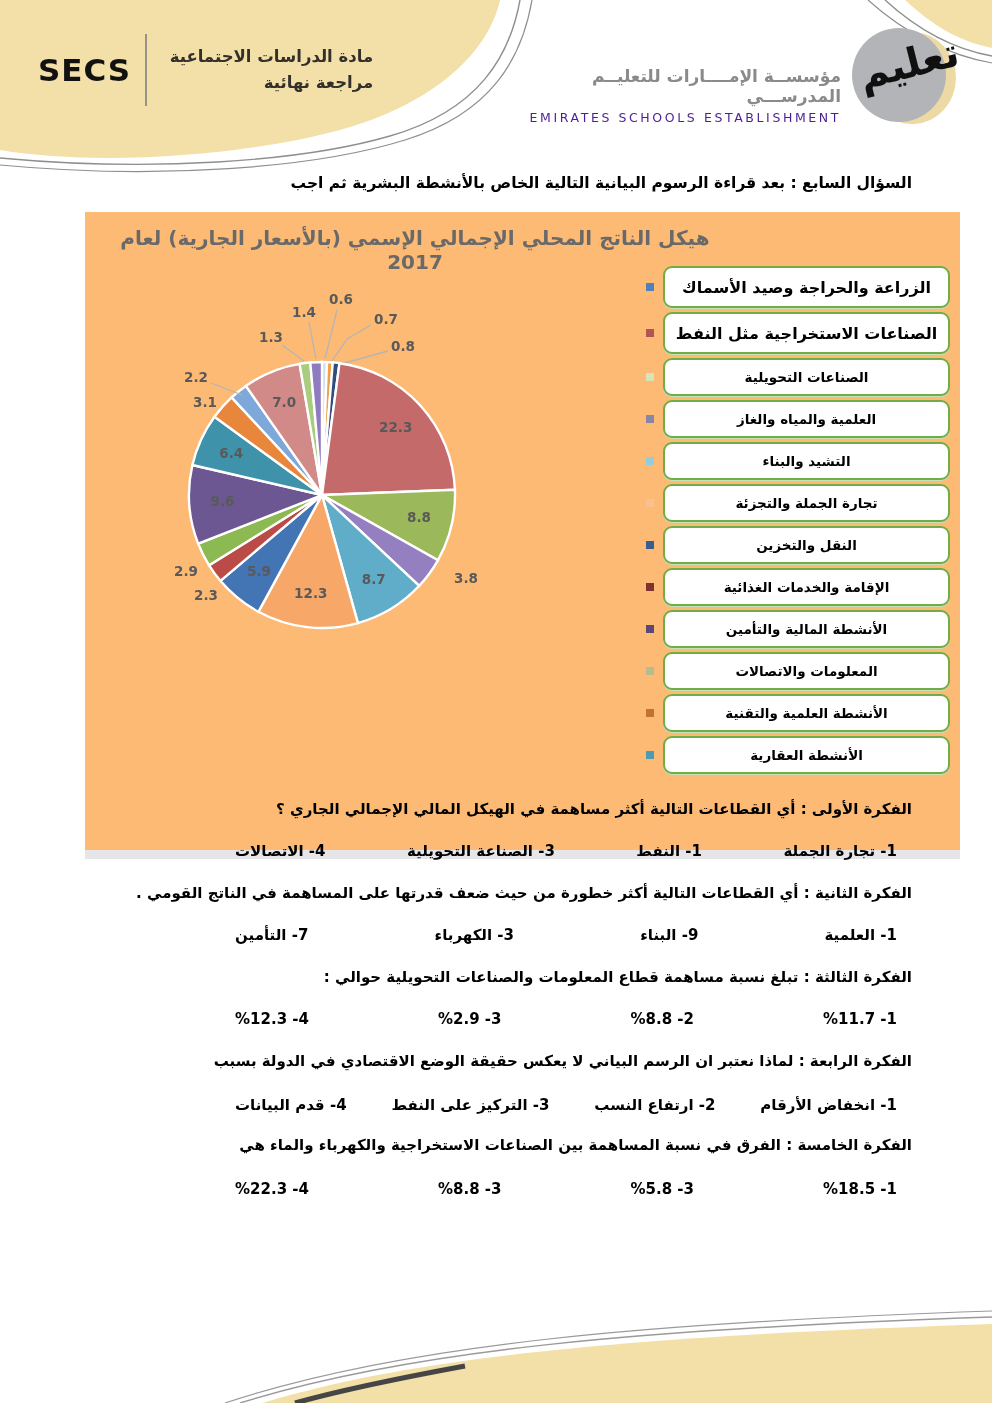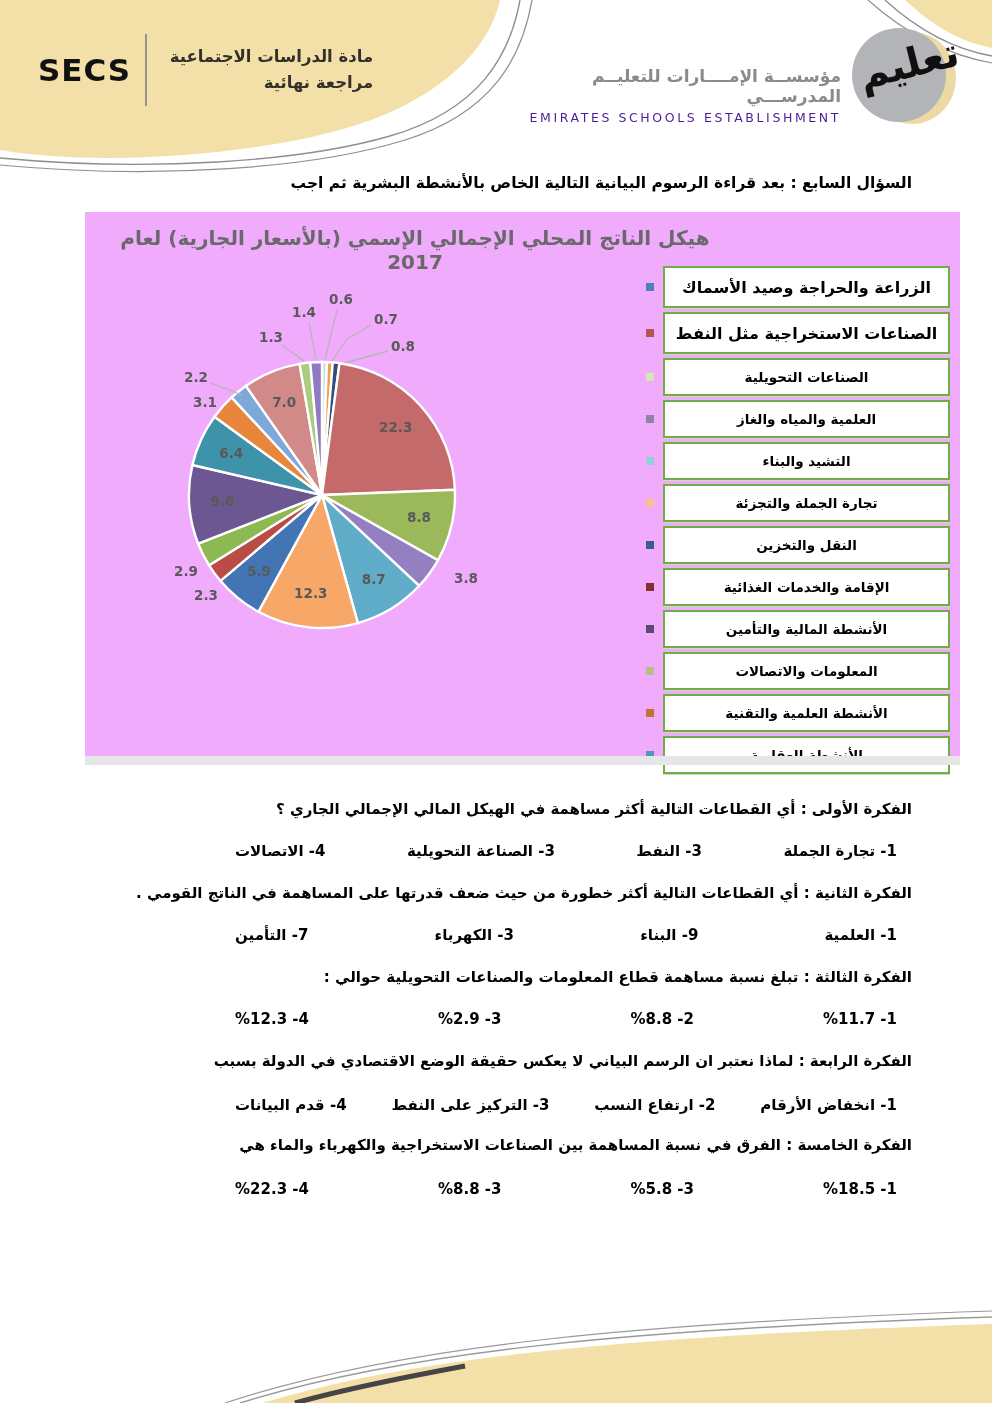--- a/index.html
+++ b/index.html
@@ -21,29 +21,29 @@
   .logo .tan-disc{position:absolute;left:16px;top:6px;width:88px;height:92px;border-radius:50%;background:#edd9a3;}
   .logo .gray-disc{position:absolute;left:0;top:2px;width:94px;height:94px;border-radius:50%;background:#b2b4b7;}
   .logo .callig{position:absolute;left:6px;top:16px;width:88px;text-align:center;
                 font-size:40px;font-weight:bold;color:#101010;transform:rotate(-14deg);}
 
   
   .intro{position:absolute;right:80px;left:120px;top:174px;direction:rtl;text-align:right;
          font-size:15.5px;font-weight:bold;color:#000;}
 
   
-  .chart-panel{position:absolute;left:85px;top:212px;width:875px;height:553px;background:#f0abfc;}
+  .chart-panel{position:absolute;left:85px;top:212px;width:875px;height:647px;background:#fdba74;}
   .chart-panel .bottom-strip{position:absolute;left:0;bottom:0;width:100%;height:9px;background:#e6e6e8;}
   .chart-title{position:absolute;left:30px;top:14px;width:600px;direction:rtl;text-align:center;
                font-size:20px;font-weight:bold;color:#696969;}
   #pie-svg{position:absolute;left:0;top:0;}
   .legend{position:absolute;left:578px;top:54px;width:287px;display:flex;flex-direction:column;gap:4px;}
   .legend-row{position:relative;}
   .legend-marker{position:absolute;left:-17px;top:50%;margin-top:-4px;width:8px;height:8px;display:block;}
-  .legend-box{height:34px;border:2px solid #71ad47;border-radius:0;background:#fff;
+  .legend-box{height:34px;border:2px solid #71ad47;border-radius:9px;background:#fff;
               display:flex;align-items:center;justify-content:center;direction:rtl;
               font-weight:bold;color:#000;font-size:13.5px;box-shadow:0 1px 0 #c9dfb4;}
   .legend-row.lg-big .legend-box{height:38px;font-size:16px;}
 
   
   .q-title{position:absolute;right:80px;left:100px;direction:rtl;text-align:right;
            font-size:15px;font-weight:bold;color:#000;}
   .q-options{position:absolute;right:95px;left:235px;display:flex;direction:rtl;
              justify-content:space-between;font-size:15px;font-weight:bold;color:#000;}
   .q-option{white-space:nowrap;}
@@ -185,21 +185,21 @@
           <div class="legend-box">الأنشطة العقارية</div>
         </div>
       </div>
     <div class="bottom-strip"></div>
   </div>
 
   <div id="questions">
       <div class="q-title" style="top: 800px;">الفكرة الأولى : أي القطاعات التالية أكثر مساهمة في الهيكل المالي الإجمالي الجاري ؟</div>
       <div class="q-options" style="top: 842px;">
         <span class="q-option">1-  تجارة الجملة</span>
-        <span class="q-option">3- النفط</span>
+        <span class="q-option">1- النفط</span>
         <span class="q-option">3- الصناعة التحويلية</span>
         <span class="q-option">4- الاتصالات</span>
       </div>
       <div class="q-title" style="top: 884px;">الفكرة الثانية : أي القطاعات التالية أكثر خطورة من حيث ضعف قدرتها على المساهمة في الناتج القومي .</div>
       <div class="q-options" style="top: 926px;">
         <span class="q-option">1-  العلمية</span>
         <span class="q-option">9- البناء</span>
         <span class="q-option">3- الكهرباء</span>
         <span class="q-option">7- التأمين</span>
       </div>

